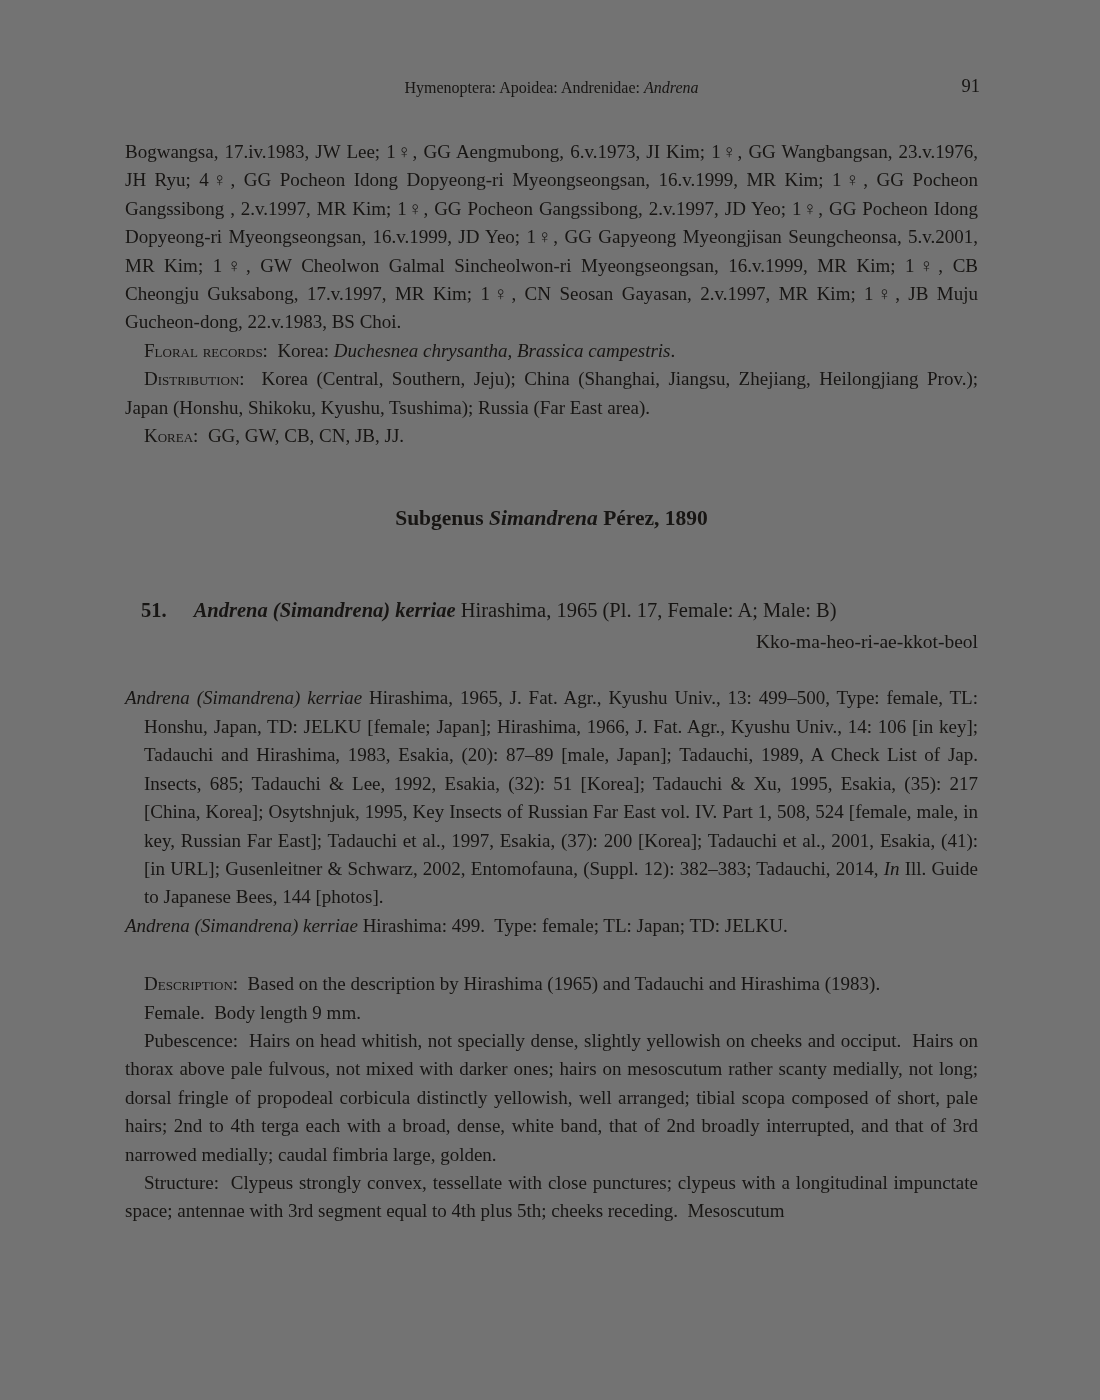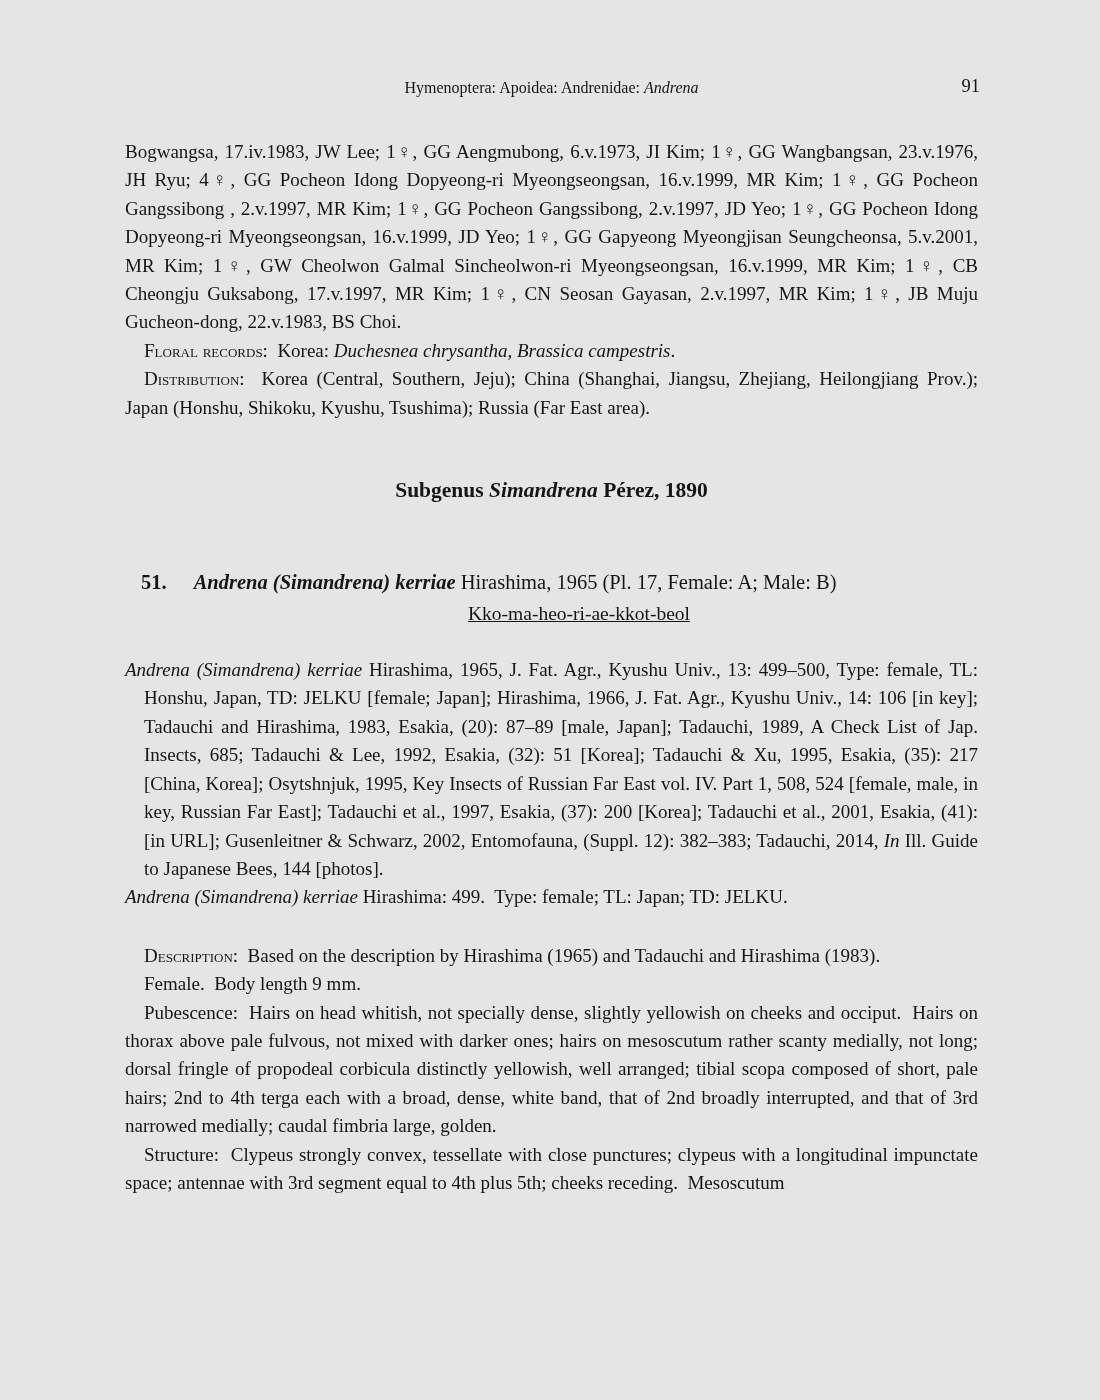--- a/index.html
+++ b/index.html
@@ -1,21 +1,21 @@
 <!DOCTYPE html>
 <html><head>
 <meta charset="utf-8">
 <style>
   html, body { margin: 0; padding: 0; background: #ffffff; }
 
   .page {
     width: 1100px;
     height: 1400px;
     box-sizing: border-box;
-    background: #e5e5e5;
+    background: #737373;
     color: #171513;
     font-family: "Liberation Serif", "DejaVu Serif", serif;
     padding: 78px 122px 0 125px;
     overflow: hidden;
     position: relative;
   }
 
   
   .running-head {
     position: relative;
@@ -64,23 +64,22 @@
     line-height: 31px;
     margin-left: 16px;
     text-align: left;
     text-indent: 0;
   }
   .species-number { font-weight: bold; margin-right: 27px; }
   .vernacular {
     margin-left: 55px;
     font-size: 19.5px;
     line-height: 31px;
-    text-align: center;
+    text-align: right;
     text-indent: 0;
-    text-decoration: underline;
   }
 
   .description-section { margin-top: 30px; }
 </style>
 </head>
 <body>
 
 <div class="page">
 
   <header class="running-head">
@@ -98,20 +97,23 @@
 
     <p class="indent">
       <span class="sc">Floral records</span><span>:&nbsp; Korea: </span><span class="it">Duchesnea chrysantha, Brassica campestris</span><span>.</span>
     </p>
 
     <p class="indent">
       <span class="sc">Distribution</span><span>:&nbsp; Korea (Central, Southern, Jeju); China (Shanghai, Jiangsu, Zhejiang, Heilongjiang Prov.); Japan (Honshu, Shikoku, Kyushu, Tsushima); Russia (Far East area).</span>
     </p>
 
 
+    <p class="indent">
+      <span class="sc">Korea</span><span>:&nbsp; GG, GW, CB, CN, JB, JJ.</span>
+    </p>
 
     <h2 class="subgenus-heading">
       <span>Subgenus </span><span class="it">Simandrena</span><span> Pérez, 1890</span>
     </h2>
 
 
     <div class="species-block">
       <p class="species-title">
         <span class="species-number">51.</span><span class="bi">Andrena (Simandrena) kerriae</span><span> Hirashima, 1965 (Pl. 17, Female: A; Male: B)</span>
       </p>

